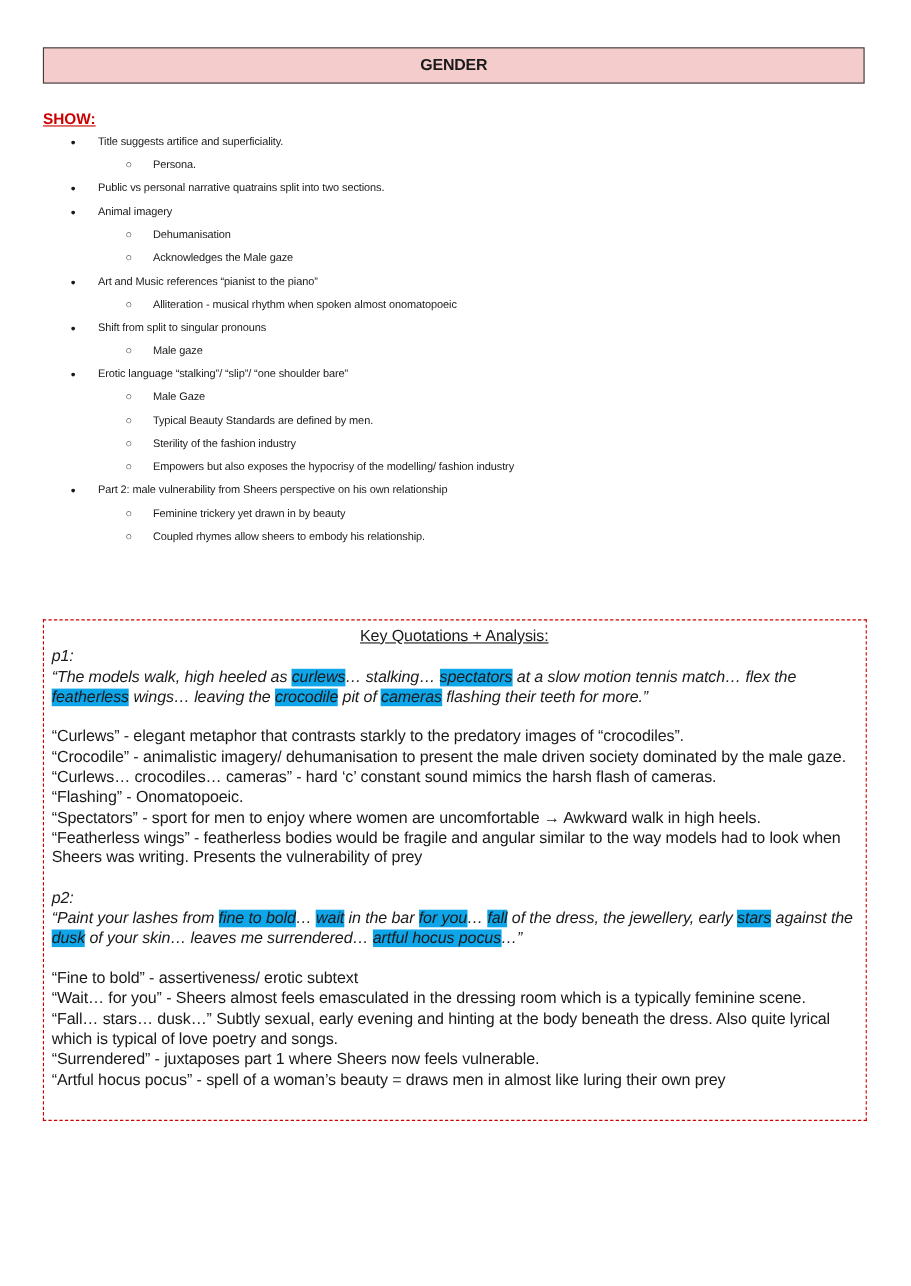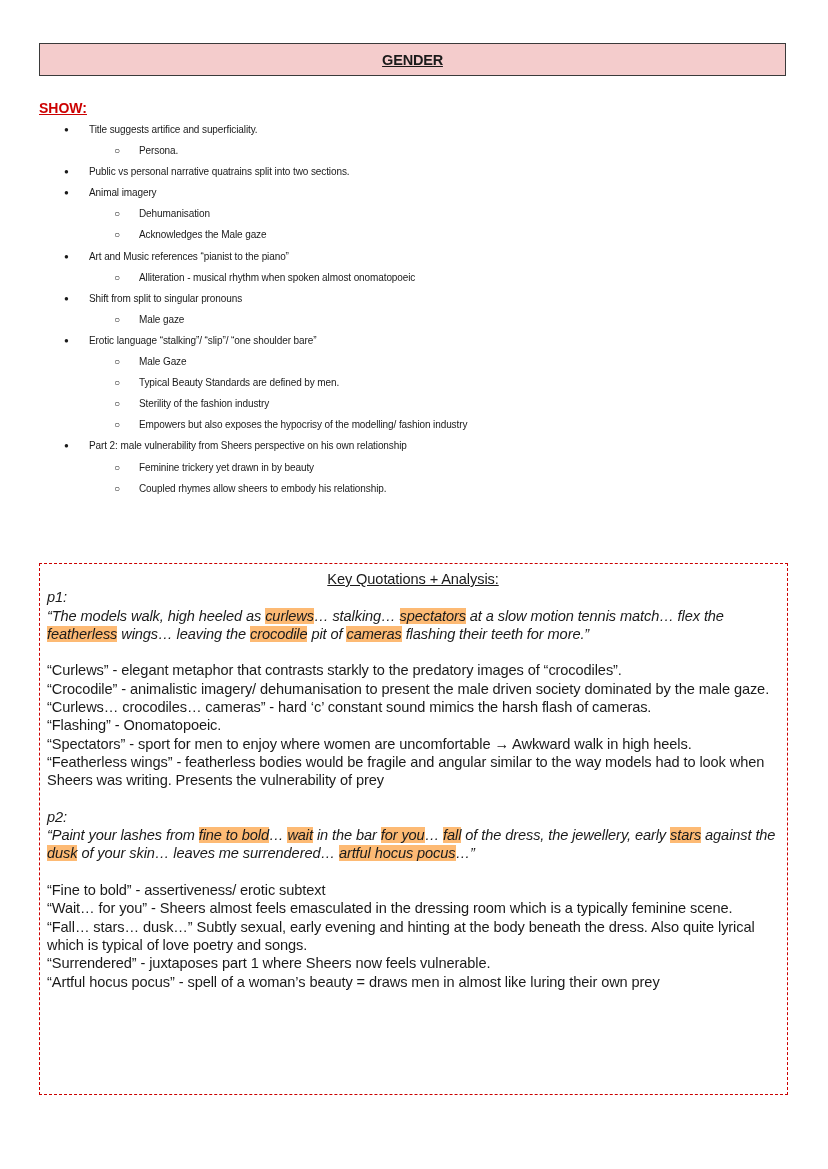--- a/index.html
+++ b/index.html
@@ -7,48 +7,48 @@
       width: 828px; height: 1169px; position: relative; overflow: hidden;
       font-family: "Liberation Sans", "DejaVu Sans", sans-serif;
       color: #1a1a1a;
     }
     .title-box {
       position: absolute; left: 39px; top: 43px; width: 747px; height: 33px;
       background: #f4cccc; border: 1.5px solid #3a3a3a; box-sizing: border-box;
       display: flex; align-items: center; justify-content: center;
     }
     .title-box span {
-      font-weight: bold; text-decoration: underline; font-size: 14.5px;
+      font-weight: bold; font-size: 14.5px;
       letter-spacing: -0.2px; color: #1a1a1a;
     }
     .show-heading {
       position: absolute; left: 39px; top: 100px;
       color: #cc0000; font-weight: bold; text-decoration: underline; font-size: 14px;
     }
     .show-list {
       position: absolute; left: 39px; top: 119px; margin: 0; padding: 0; list-style: none;
       font-size: 10px; line-height: 21.1px; letter-spacing: -0.1px;
     }
     .show-list li.l1 { position: relative; padding-left: 50px; }
     .show-list li.l1::before {
       content: "●"; position: absolute; left: 25px; font-size: 8px; top: 0;
     }
     .show-list li.l2 { position: relative; padding-left: 100px; }
     .show-list li.l2::before {
       content: "○"; position: absolute; left: 75px; font-size: 10px; top: 0;
     }
     .quote-box {
-      position: absolute; left: 39px; top: 563px; width: 749px; height: 532px;
+      position: absolute; left: 39px; top: 563px; width: 749px; height: 456px;
       border: 1.5px dashed #cc0000; box-sizing: border-box;
       padding: 6px 8px 0 7px;
       font-size: 14.6px; line-height: 18.3px; letter-spacing: -0.1px;
     }
     .quote-title { text-align: center; text-decoration: underline; margin-bottom: 0; }
     .it { font-style: italic; }
-    .hl { background: #fdba74; }
+    .hl { background: #0ea5e9; }
     .blank { height: 18.3px; }
     p { margin: 0; }
   </style>
 </head>
 <body>
 
 <div class="title-box">
   <span>GENDER</span>
 </div>
 

